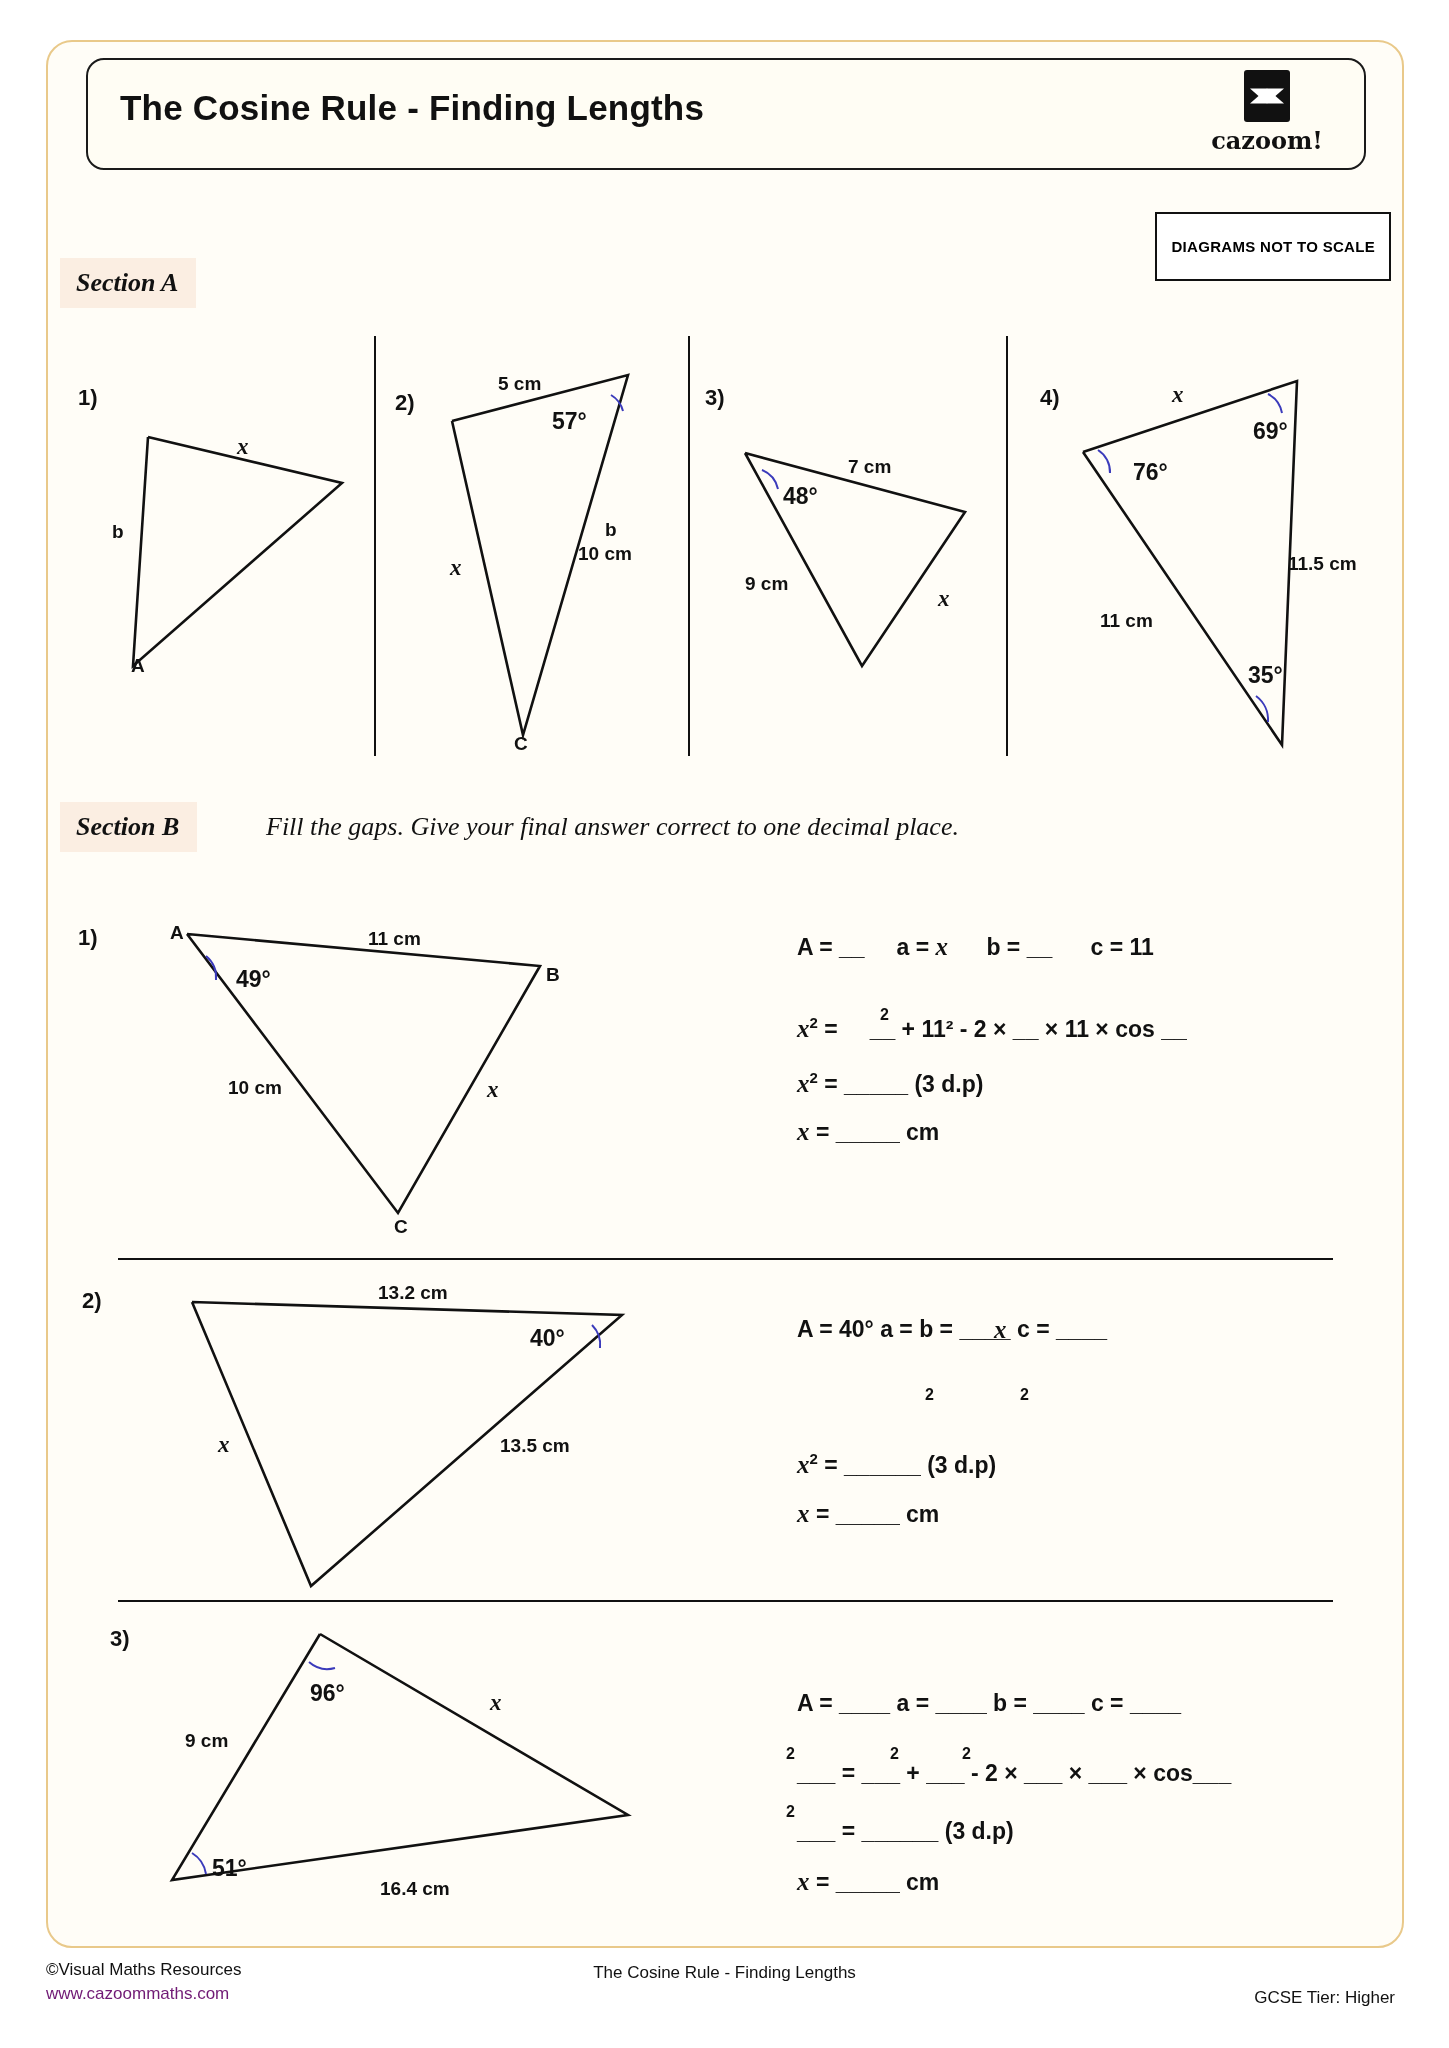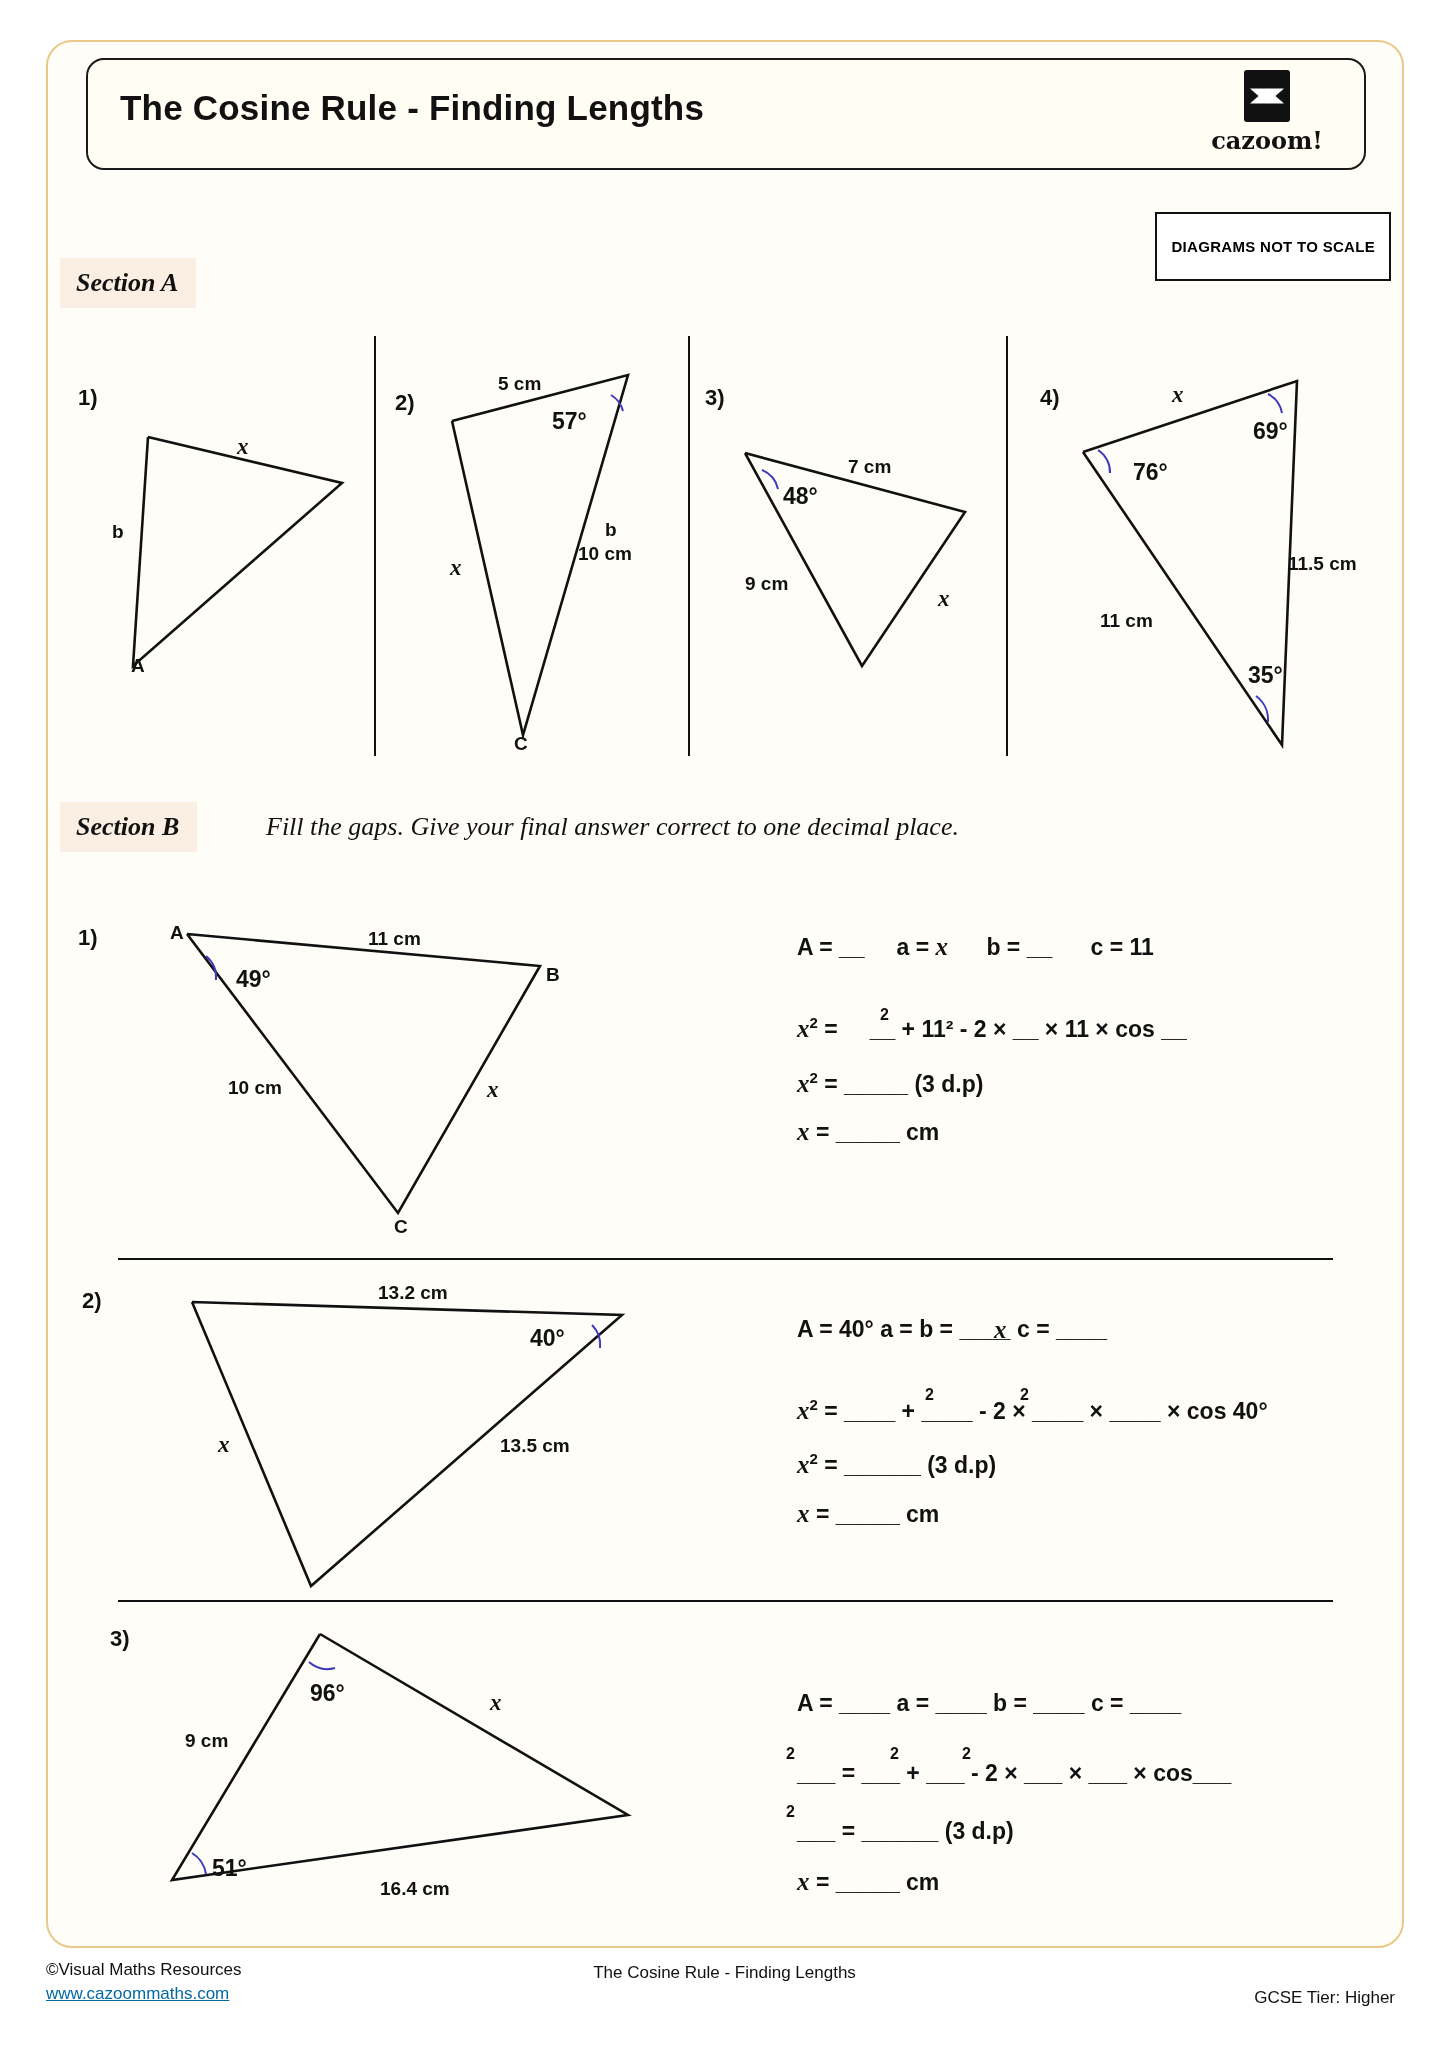--- a/index.html
+++ b/index.html
@@ -161,22 +161,21 @@
     font-size: 25px;
   }
   .sup { font-size: 15px; vertical-align: super; font-weight: bold; }
   .footer-left {
     position: absolute;
     left: 46px; top: 1960px;
     font-size: 17px;
     color: #111;
   }
   .footer-left a, .footer-left .link {
-    color: #0369a1;
-    text-decoration: underline;
+    color: #701a75;
     display: block;
     margin-top: 4px;
   }
   .footer-center {
     position: absolute;
     left: 0; right: 0; top: 1960px;
     text-align: center;
     font-size: 17px;
     color: #111;
     line-height: 1.5;
@@ -304,24 +303,20 @@
   <div class="lbl" style="left:378px; top:1282px;">13.2 cm</div>
   <div class="ang" style="left:530px; top:1325px;">40°</div>
   <div class="lbl" style="left:500px; top:1435px;">13.5 cm</div>
   <div class="lbl-x" style="left:218px; top:1432px;">x</div>
 
   <div class="work" style="left:797px; top:1316px;">
     <span>A =  40°   a =          b = ____       c = ____</span>
   </div>
   <div class="work" style="left:994px; top:1316px;">
     <span class="it">x</span>
-  </div>
-  <div class="work" style="left:797px; top:1396px;">
-    <span class="it">x</span><span class="sup">2</span>
-    <span>=     ____ +  ____  -  2 × ____ × ____ × cos 40°</span>
   </div>
   <div class="work" style="left:925px; top:1386px; font-size:16px;">2</div>
   <div class="work" style="left:1020px; top:1386px; font-size:16px;">2</div>
   <div class="work" style="left:797px; top:1450px;">
     <span class="it">x</span><span class="sup">2</span>
     <span>=      ______   (3 d.p)</span>
   </div>
   <div class="work" style="left:797px; top:1500px;">
     <span class="it">x</span>
     <span>=      _____  cm</span>

